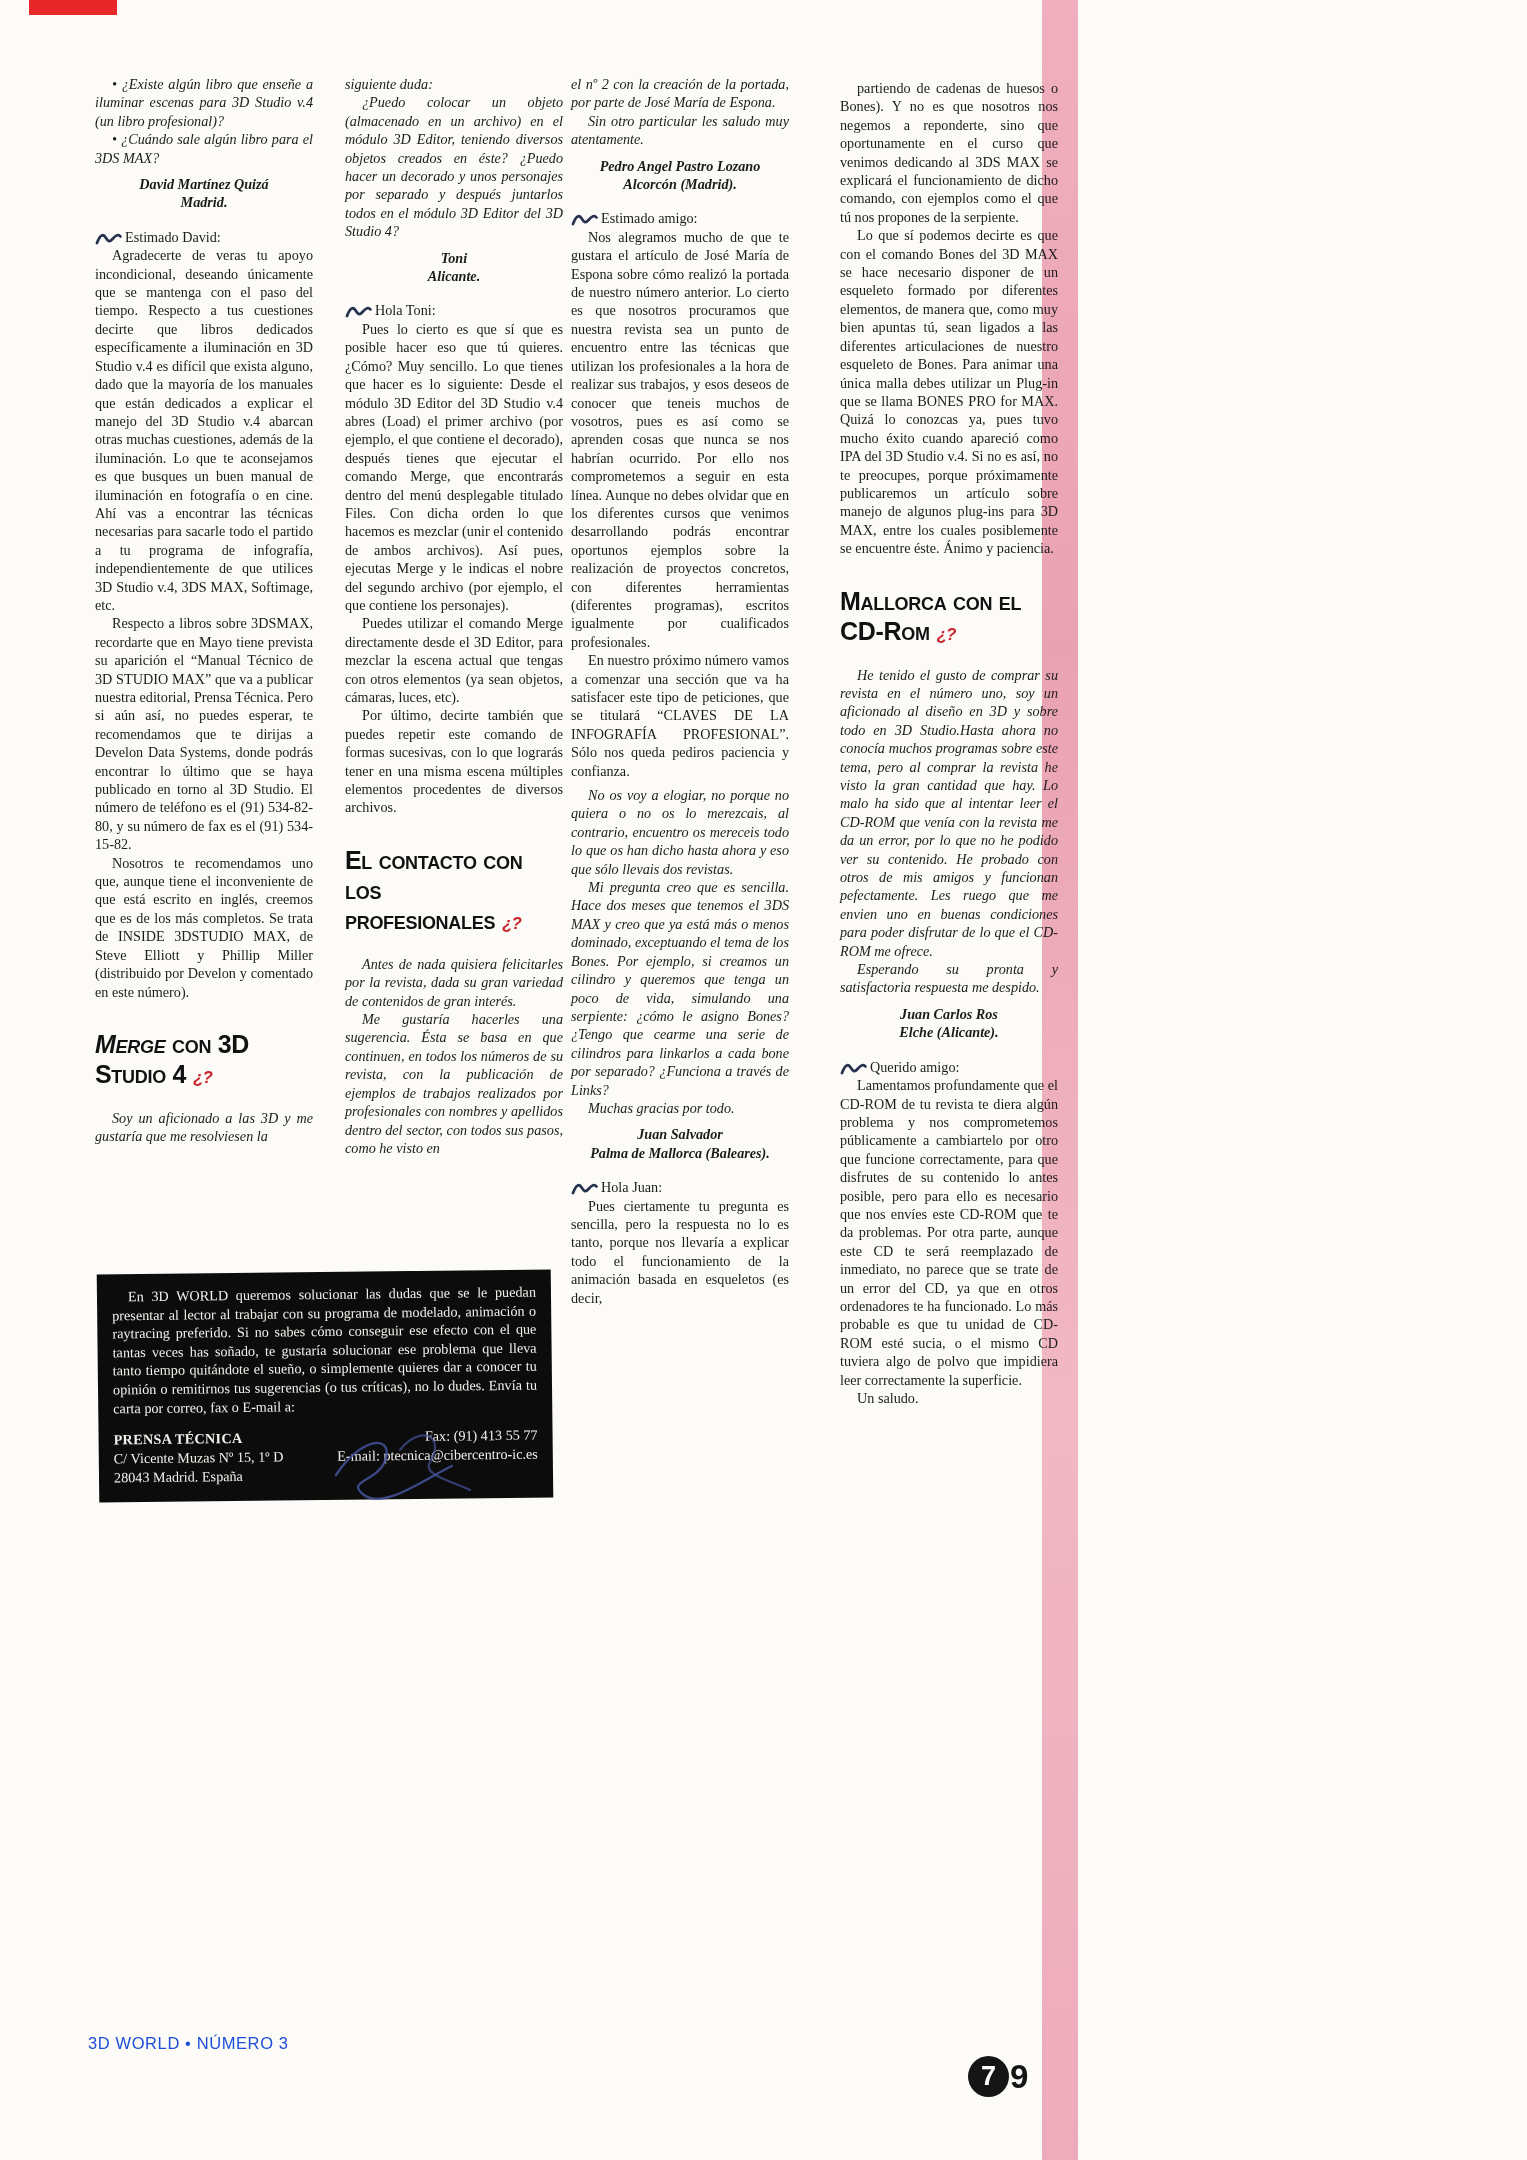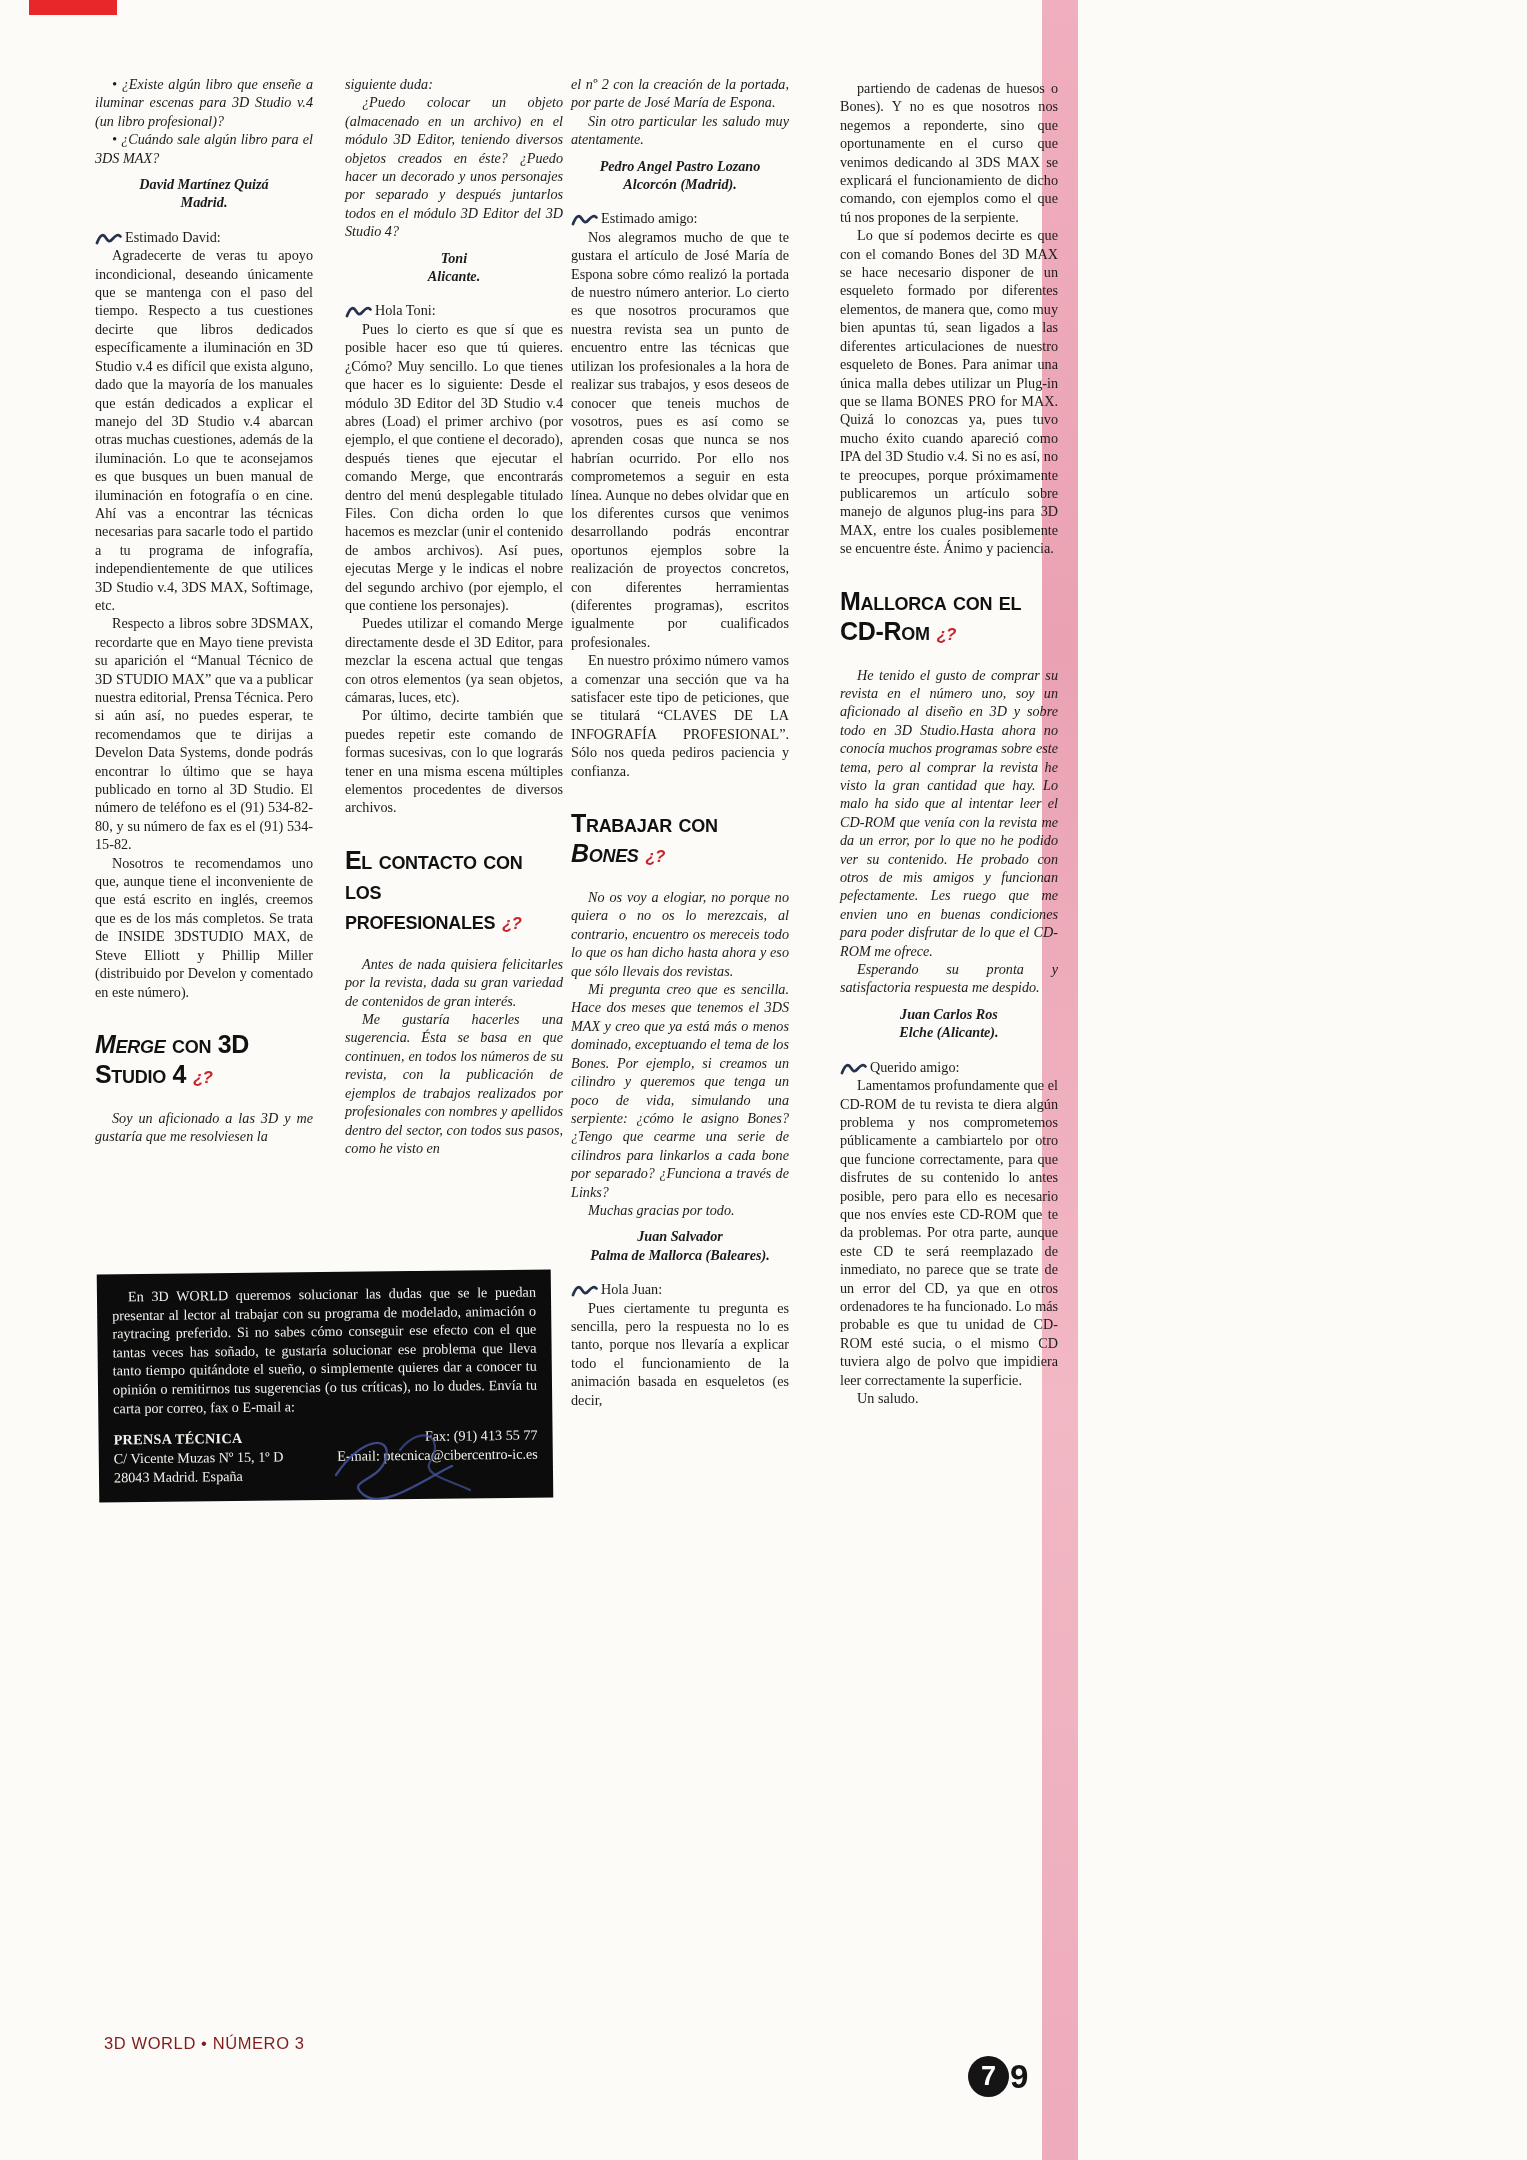--- a/index.html
+++ b/index.html
@@ -48,23 +48,23 @@
     transform:rotate(-0.65deg);
     font-size:14.2px; line-height:18.6px; text-align:justify; }
   .box-body { margin:0; text-indent:16px; }
   .box-rows { margin-top:13px; }
   .box-row { display:flex; justify-content:space-between; line-height:19px; }
   .box-pub { font-weight:700; letter-spacing:.3px; }
 
   .scribble { position:absolute; left:330px; top:1420px; }
 
   
-  .footer { position:absolute; left:104px; top:2034px;
+  .footer { position:absolute; left:88px; top:2034px;
     font-family:"Liberation Sans", sans-serif; font-size:16.5px;
-    letter-spacing:.6px; color:#7f1d1d; }
+    letter-spacing:.6px; color:#1d4ed8; }
   .pagenum { position:absolute; left:968px; top:2056px; display:flex; align-items:center;
     font-family:"Liberation Sans", sans-serif; font-weight:700; }
   .circle { width:41px; height:41px; border-radius:50%; background:#151515; color:#ffffff;
     font-size:27px; display:flex; align-items:center; justify-content:center; }
   .rest { font-size:33px; color:#151515; margin-left:1px; }
 </style>
 </head>
 <body>
 
 <div class="page">
@@ -135,21 +135,20 @@
       <div class="reply">
         <div class="reply-head">
           <span class="swoosh"><svg width="27" height="17" viewBox="0 0 27 17">
               <path d="M2 13 C5 5 8 3 11 8 C13 11.5 14.5 12.5 17.5 9 C21 5 23.5 4 25.5 6.5" fill="none" stroke="#27334e" stroke-width="2.7" stroke-linecap="round"></path>
             </svg></span>
           <span class="salutation">Estimado amigo:</span>
         </div>
         <p class="rpara">Nos alegramos mucho de que te gustara el artículo de José María de Espona sobre cómo realizó la portada de nuestro número anterior. Lo cierto es que nosotros procuramos que nuestra revista sea un punto de encuentro entre las técnicas que utilizan los profesionales a la hora de realizar sus trabajos, y esos deseos de conocer que teneis muchos de vosotros, pues es así como se aprenden cosas que nunca se nos habrían ocurrido. Por ello nos comprometemos a seguir en esta línea. Aunque no debes olvidar que en los diferentes cursos que venimos desarrollando podrás encontrar oportunos ejemplos sobre la realización de proyectos concretos, con diferentes herramientas (diferentes programas), escritos igualmente por cualificados profesionales.</p>
         <p class="rpara">En nuestro próximo número vamos a comenzar una sección que va ha satisfacer este tipo de peticiones, que se titulará “CLAVES DE LA INFOGRAFÍA PROFESIONAL”. Sólo nos queda pediros paciencia y confianza.</p>
       </div>
-      <h2 class="qheading"><span class="hseg">Trabajar con </span><span class="hseg it">Bones</span><span class="qmark">¿?</span></h2>
       <div class="letter">
         <p class="lpara">No os voy a elogiar, no porque no quiera o no os lo merezcais, al contrario, encuentro os mereceis todo lo que os han dicho hasta ahora y eso que sólo llevais dos revistas.</p>
         <p class="lpara">Mi pregunta creo que es sencilla. Hace dos meses que tenemos el 3DS MAX y creo que ya está más o menos dominado, exceptuando el tema de los Bones. Por ejemplo, si creamos un cilindro y queremos que tenga un poco de vida, simulando una serpiente: ¿cómo le asigno Bones? ¿Tengo que cearme una serie de cilindros para linkarlos a cada bone por separado? ¿Funciona a través de Links?</p>
         <p class="lpara">Muchas gracias por todo.</p>
       </div>
       <div class="signature">
         <div class="sigline">Juan Salvador</div>
         <div class="sigline">Palma de Mallorca (Baleares).</div>
       </div>
       <div class="reply">

